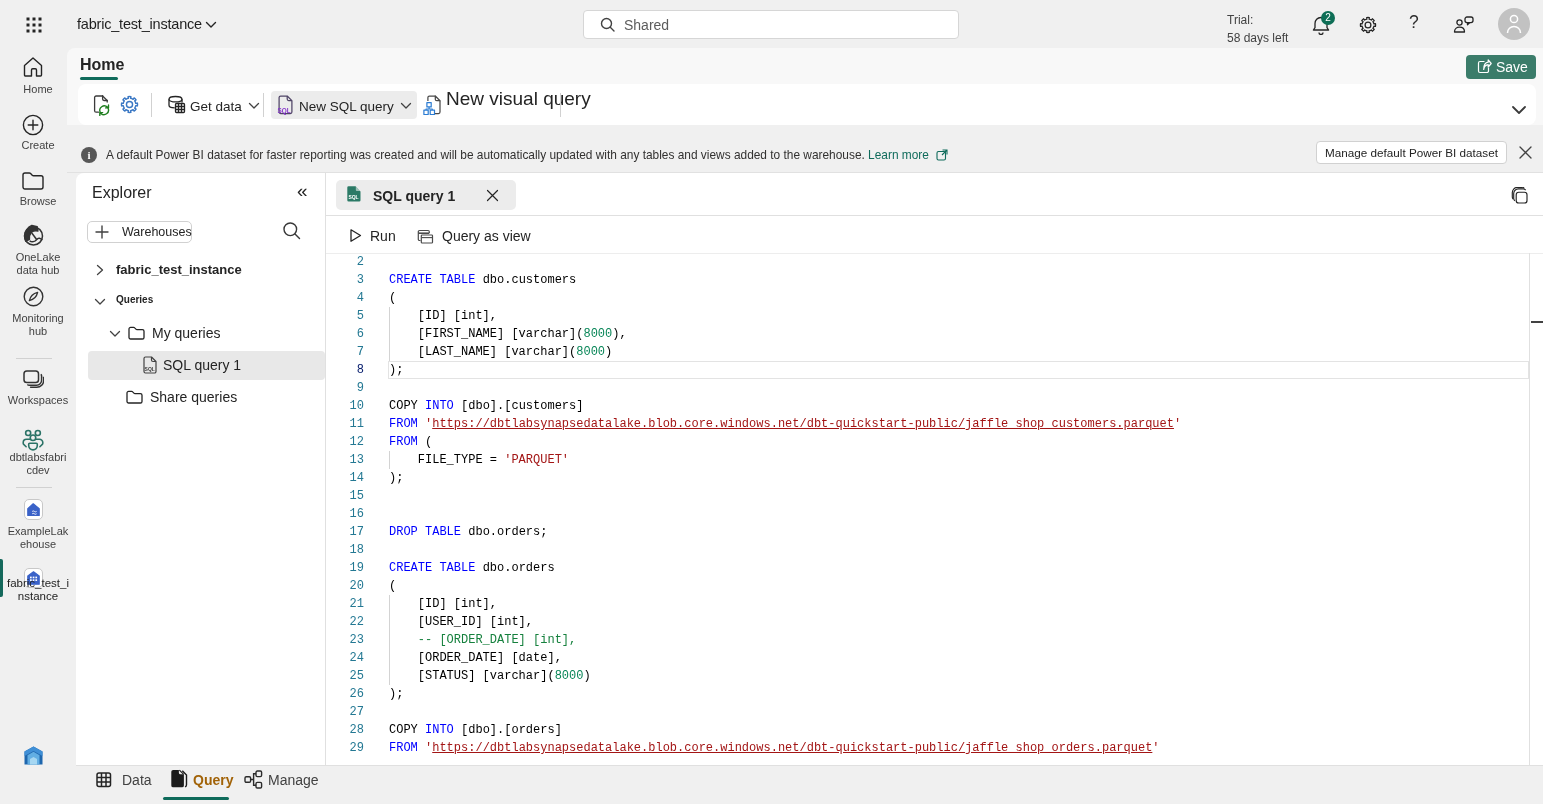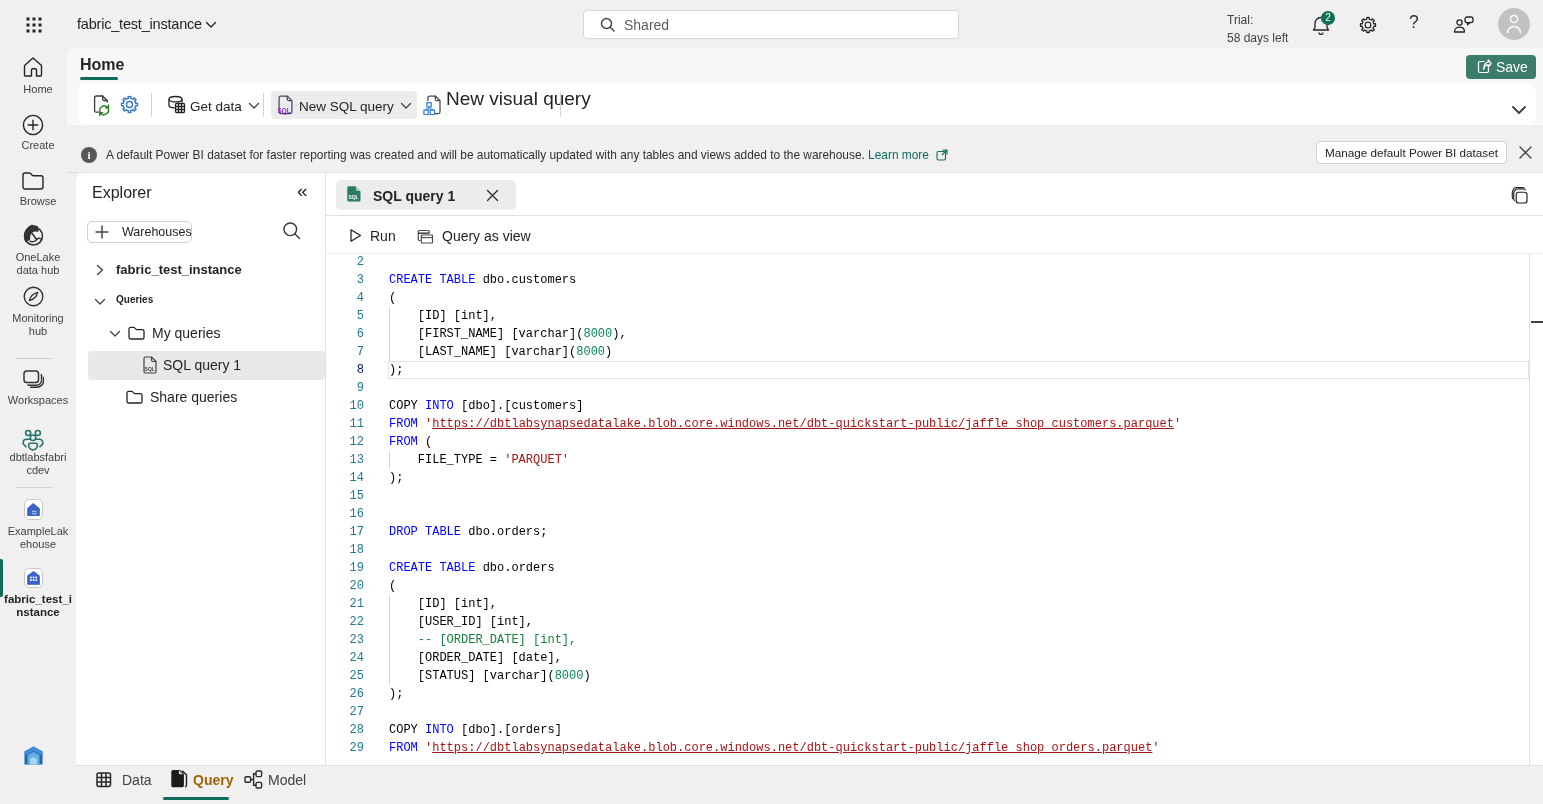--- a/index.html
+++ b/index.html
@@ -243,21 +243,21 @@
   <path d="M6.5 0.8 L12.2 5 V13.2 H0.8 V5 z" fill="#3a62c8" stroke="#3a62c8" stroke-width="1.2" stroke-linejoin="round"></path>
   <g fill="#fff">
         <rect x="3" y="5.6" width="1.7" height="1.7"></rect>
         <rect x="5.7" y="5.6" width="1.7" height="1.7"></rect>
         <rect x="8.4" y="5.6" width="1.7" height="1.7"></rect>
         <rect x="3" y="8.3" width="1.7" height="1.7"></rect>
         <rect x="5.7" y="8.3" width="1.7" height="1.7"></rect>
         <rect x="8.4" y="8.3" width="1.7" height="1.7"></rect>
       </g>
   </svg>
-  <div class="navlab" style="top:593px;font-weight:700;color:#242424;font-size:11.5px">fabric_test_i<br>nstance</div>
+  <div class="navlab" style="top:577px;font-weight:400;color:#242424;font-size:11.5px">fabric_test_i<br>nstance</div>
 
   <svg class="abs" style="left:24px;top:746px" width="19" height="19">
   <path d="M9.5 0.5 L18.5 5.5 V18.5 H0.5 V5.5 z" fill="#1e66ad"></path>
   <path d="M9.5 0.5 L18.5 5.5 L18.5 10 L9.5 5 L0.5 10 L0.5 5.5 z" fill="#3f8fd6"></path>
   <path d="M9.5 5.8 L15.5 9.2 V18.5 H3.5 V9.2 z" fill="#62aee3"></path>
   <path d="M9.5 11 L13 13 V18.5 H6 V13 z" fill="#a6d7f2"></path>
   </svg>
   <div class="navlab" style="top:770px">Data<br>Warehouse</div>
 </div>
 
@@ -433,14 +433,14 @@
   <div class="abs" style="left:193px;top:772px;font-size:14px;font-weight:700;color:#a16207">Query</div>
   <div class="abs" style="left:163px;top:797px;width:66px;height:3px;background:#0f6b5b;border-radius:2px"></div>
   <svg class="abs" style="left:244px;top:770px" width="19" height="19">
       <g fill="none" stroke="#2b2b2b" stroke-width="1.4">
   <rect x="1" y="6.7" width="5.6" height="5.6" rx="1.3"></rect>
   <rect x="12" y="1" width="5.6" height="5.6" rx="1.3"></rect>
   <rect x="12" y="12.4" width="5.6" height="5.6" rx="1.3"></rect>
   <path d="M6.6 9.5 h3 M9.6 9.5 V3.8 h2.4 M9.6 9.5 v5.7 h2.4"></path>
   </g>
     </svg>
-  <div class="abs" style="left:268px;top:772px;font-size:14px;color:#424242">Model</div>
+  <div class="abs" style="left:268px;top:772px;font-size:14px;color:#424242">Manage</div>
 </div>
 
 </body></html>

